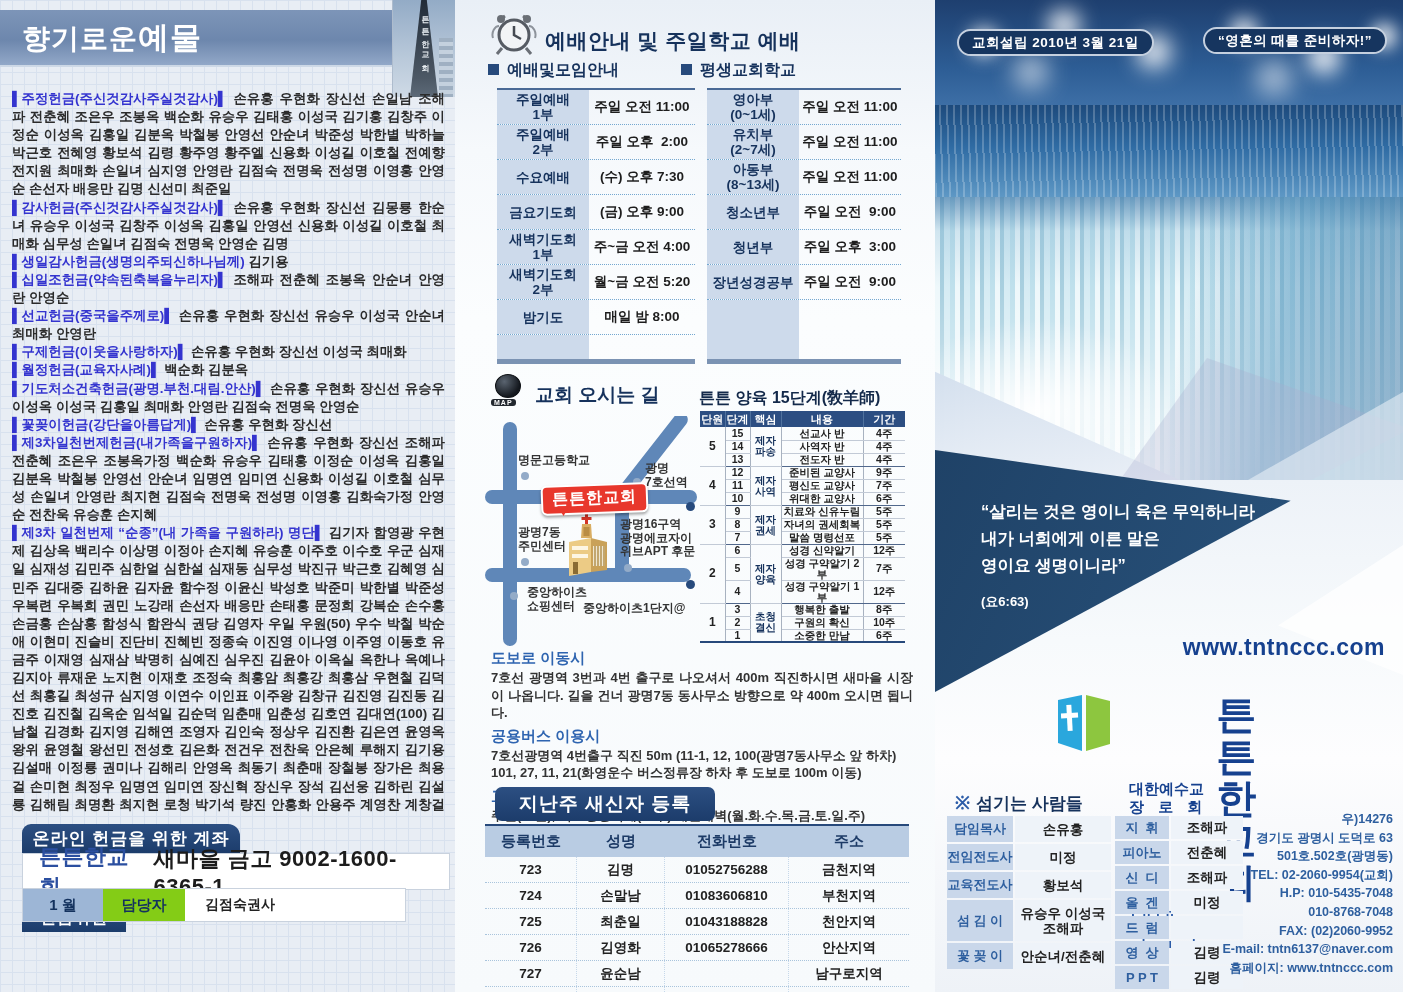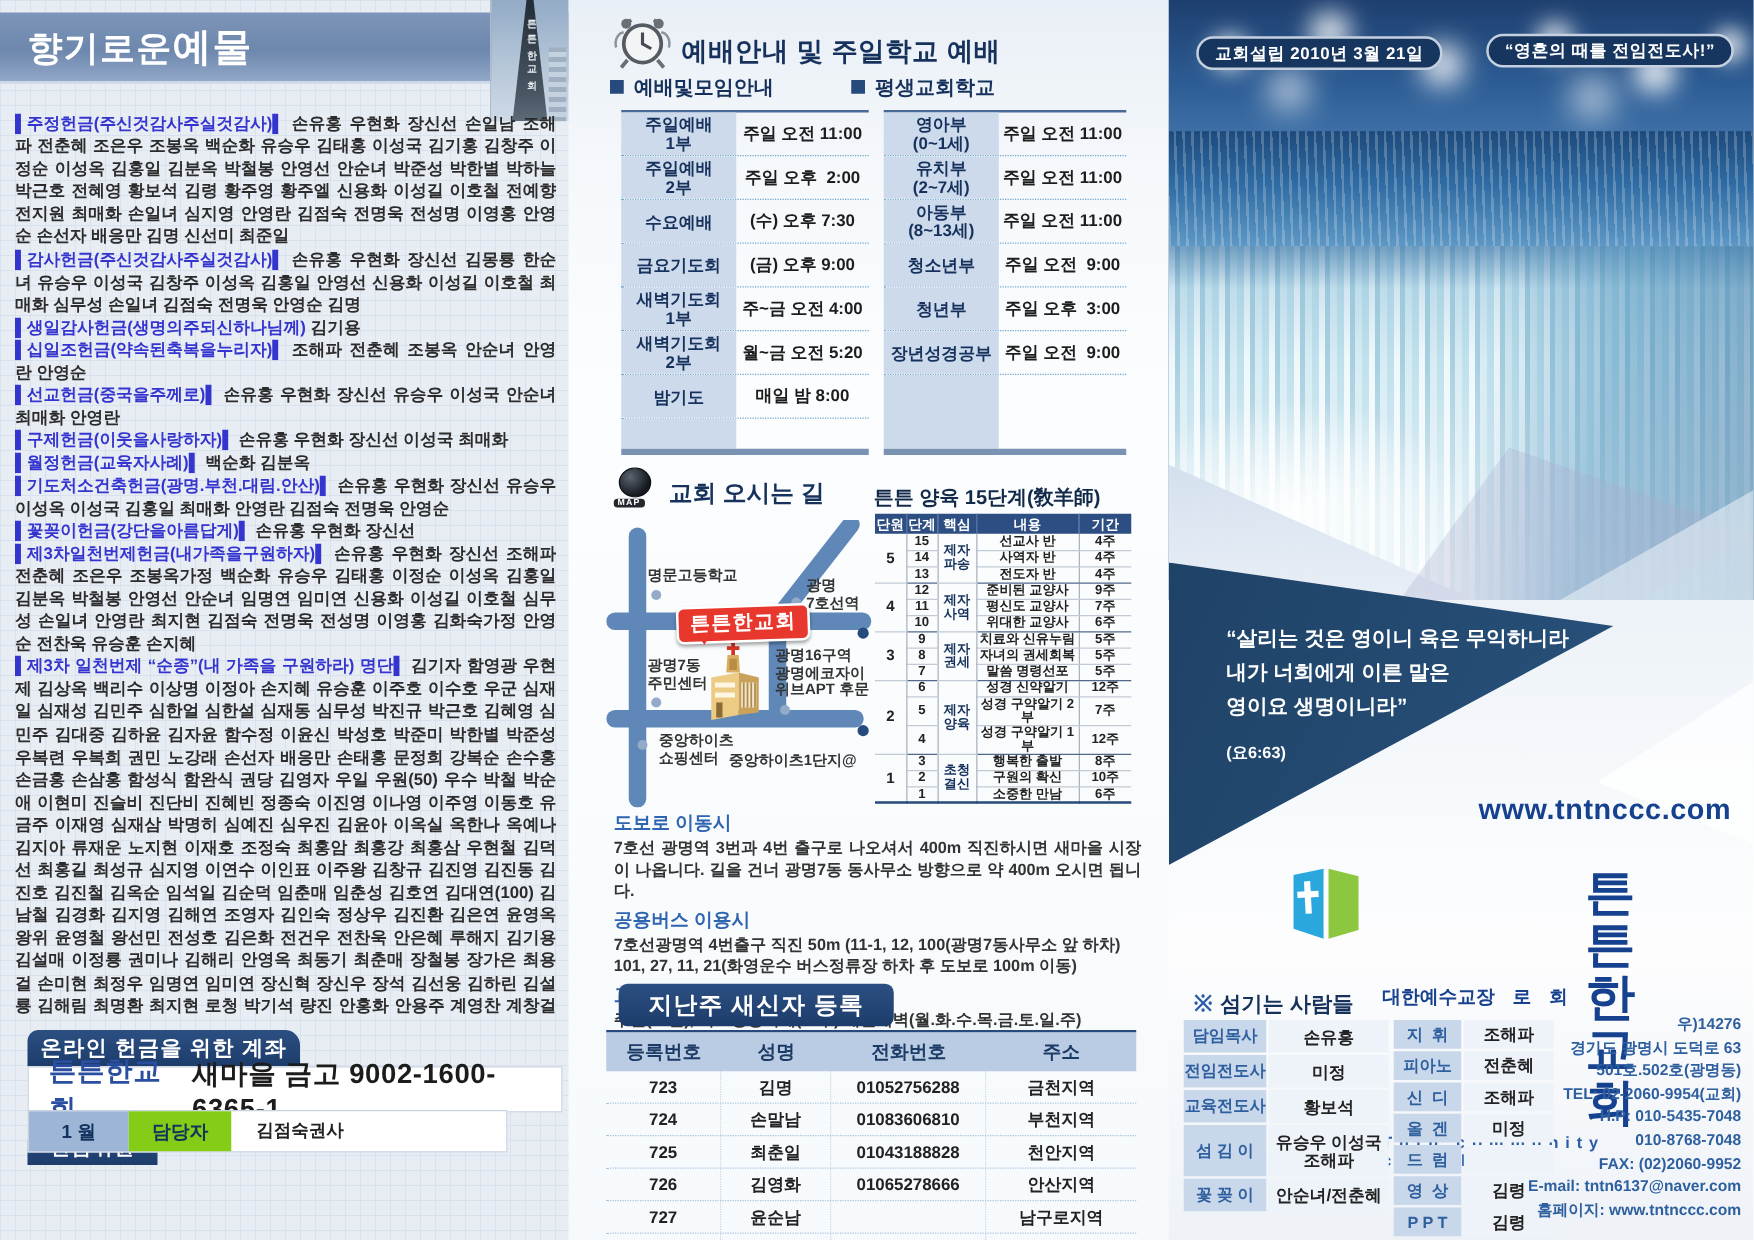--- a/index.html
+++ b/index.html
@@ -130,21 +130,21 @@
   .tri{position:absolute;left:0;top:450px;width:100%;height:242px;
     background:linear-gradient(115deg,#1f4267,#2b5680);clip-path:polygon(0 0,76% 21%,0 100%)}
   .facet-r{position:absolute;right:0;top:545px;width:125px;height:130px;background:#fff;opacity:.75;
     clip-path:polygon(100% 0,100% 100%,0 62%)}
   .verse{position:absolute;left:46px;top:498px;width:280px;color:#fff;font-size:16.5px;font-weight:700;line-height:27px}
   .verse .ref{display:block;margin-top:9px;font-size:13px;font-weight:600}
   .site{position:absolute;right:18px;top:634px;font-size:23px;font-weight:800;color:#16418f;letter-spacing:.5px}
   .logo{position:absolute;left:50%;top:693px;transform:translateX(-50%);display:flex;align-items:flex-start;gap:13px}
   .logo-txt{display:flex;flex-direction:column;align-items:center}
   .logo-top{display:flex;align-items:center;gap:9px}
-  .logo-denoms{display:flex;flex-direction:row;color:#16418f;font-weight:800;font-size:15px;line-height:18px;white-space:pre}
+  .logo-denoms{display:flex;flex-direction:column;color:#16418f;font-weight:800;font-size:15px;line-height:18px;white-space:pre}
   .logo-denoms .d2{letter-spacing:5px}
   .logo-name{font-size:40px;font-weight:900;color:#16418f;letter-spacing:1px;line-height:42px}
   .logo-en{margin-top:3px;font-size:13px;color:#2c5ca8;letter-spacing:5.5px;font-weight:600}
   .serv-title{position:absolute;left:20px;top:790px;font-size:17px;font-weight:800;color:#16325c}
   .serv-title .ast{color:#2c5ca8;margin-right:6px;font-size:18px}
   .stbl{position:absolute;display:flex;flex-direction:column;gap:2px}
   .stbl .r{display:flex;gap:2px;height:26px}
   .stbl .r.tall{height:41px}
   .stbl .r.short{height:23px}
   .stbl .l{background:#c9d7ea;color:#2e5f9f;font-weight:800;font-size:13px;display:flex;align-items:center;justify-content:center;white-space:pre}
@@ -511,21 +511,21 @@
       <div class="sky"></div>
       <div class="clouds"></div>
       <div class="water"></div>
       <div class="falls"></div>
       <div class="mist"></div>
       <div class="facet-a"></div>
       <div class="facet-b"></div>
       <div class="facet-c"></div>
     </div>
     <div class="badge-r" id="badge-founded">교회설립 2010년 3월 21일</div>
-    <div class="badge-r" id="badge-slogan">“영혼의 때를 전임전도사!”</div>
+    <div class="badge-r" id="badge-slogan">“영혼의 때를 준비하자!”</div>
     <div class="tri"></div>
     <div class="facet-r"></div>
     <div class="verse">
       <div>“살리는 것은 영이니 육은 무익하니라</div>
       <div>내가 너희에게 이른 말은</div>
       <div>영이요 생명이니라”</div>
       <span class="ref">(요6:63)</span>
     </div>
     <div class="site">www.tntnccc.com</div>
     <div class="logo">

